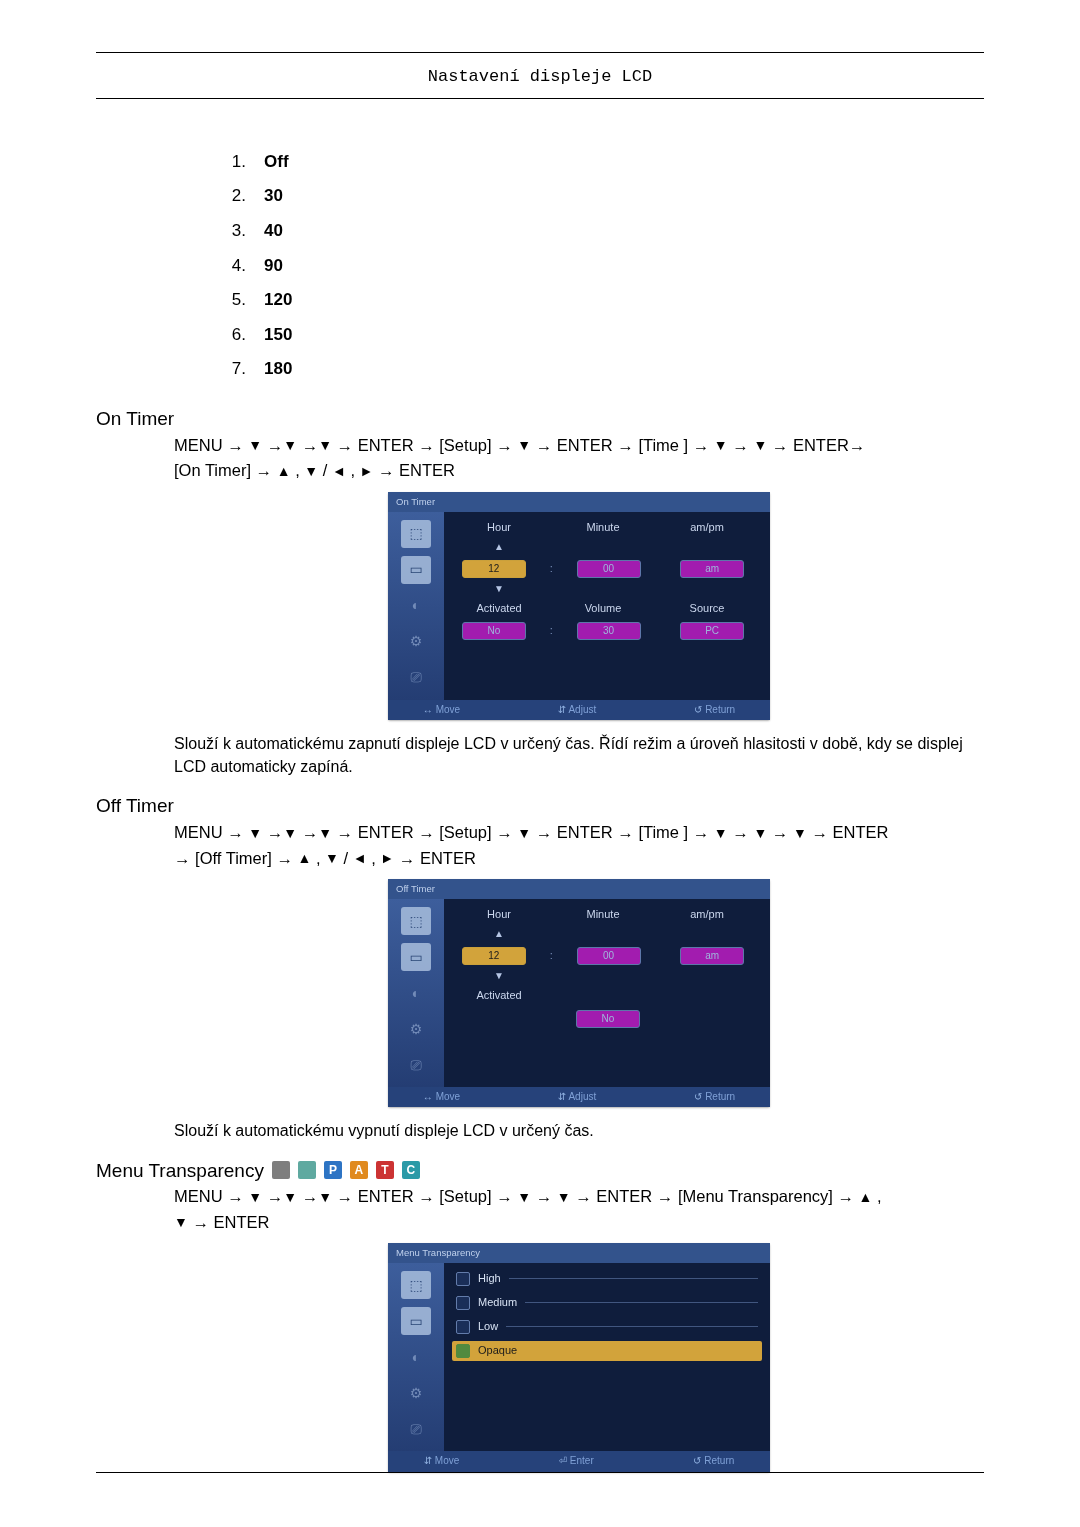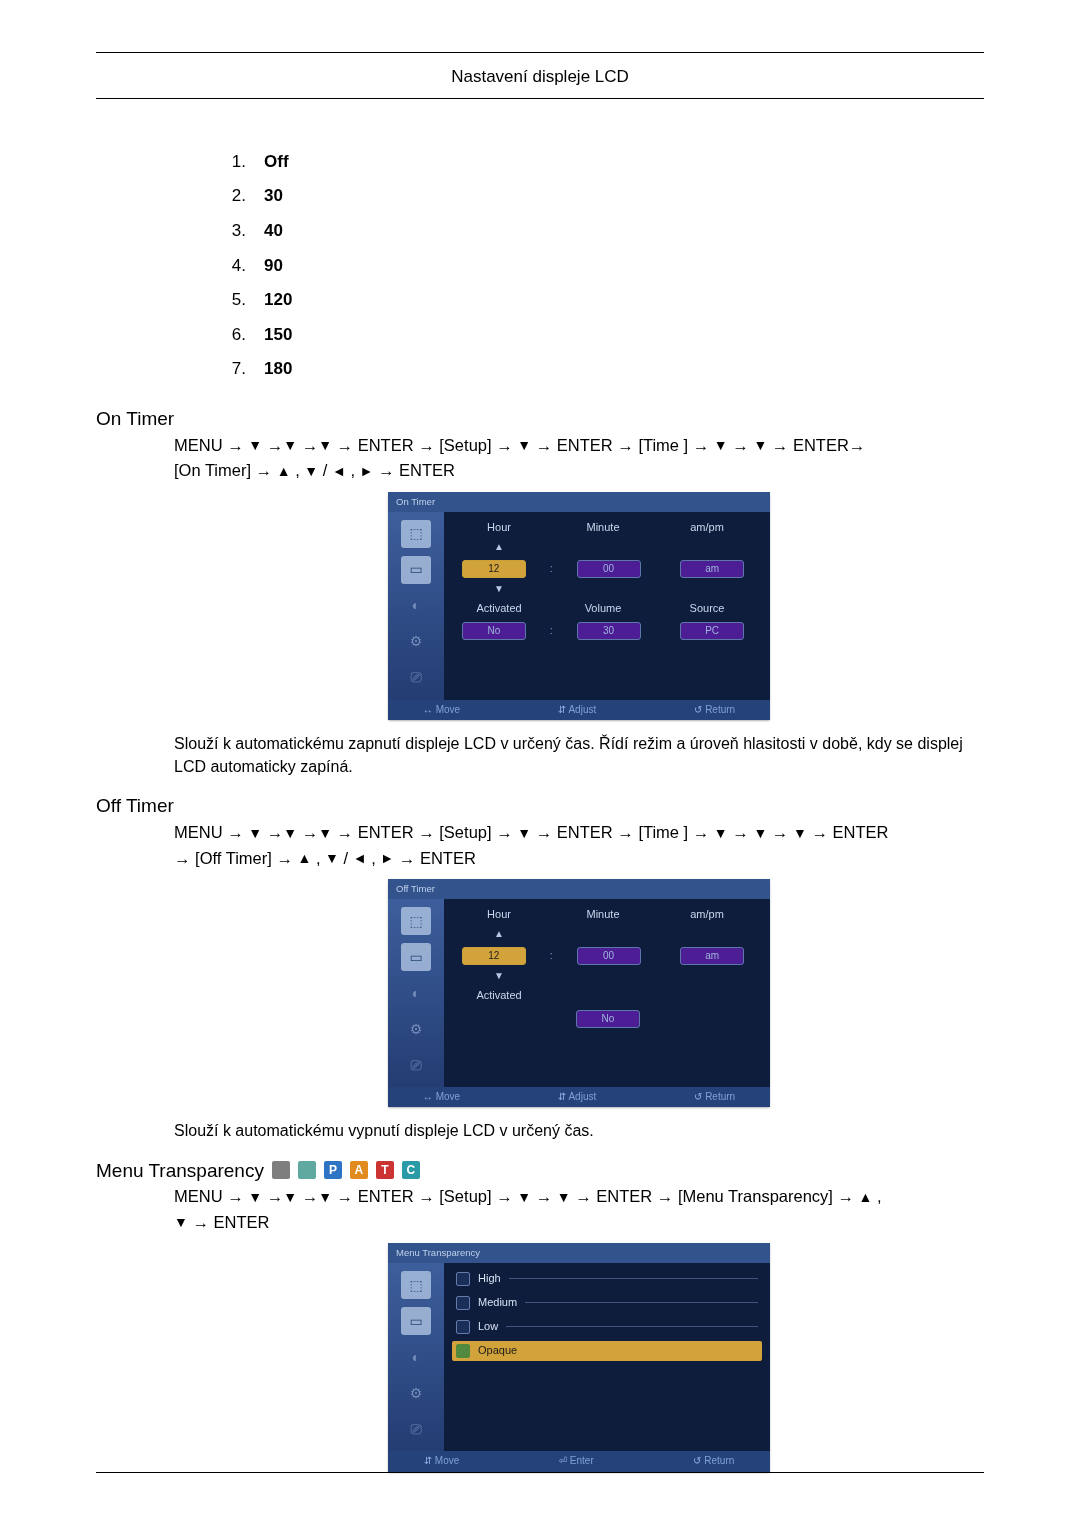--- a/index.html
+++ b/index.html
@@ -22,20 +22,21 @@
   }
   hr.rule {
     border: none;
     border-top: 1px solid #000;
     margin: 0;
   }
   .page-header {
     text-align: center;
     font-size: 17px;
     padding: 12px 0 8px 0;
+    font-family: Liberation Mono, monospace;
   }
   .content-top-gap { height: 28px; }
 
   .num-list {
     margin: 18px 0 18px 128px;
   }
   .num-list .row {
     display: flex;
     gap: 18px;
     padding: 5px 0;
@@ -124,21 +125,21 @@
   .osd-label{
     text-align:center;font-size:11px;color:#cbd7ee;
   }
   .osd-arrow{
     text-align:center;font-size:10px;color:#b6c6e5;
   }
   .osd-val{
     display:inline-flex;align-items:center;justify-content:center;
     width:62px;height:16px;
     border:1px solid #5d77a9;border-radius:3px;
-    background:#4c1d95;color:#9fb6db;font-size:10px;
+    background:#a21caf;color:#9fb6db;font-size:10px;
     margin:0 auto;
   }
   .osd-val.sel{
     background:#d2a33b;color:#1b1b1b;border-color:#caa03b;
   }
   .osd-colon{color:#7c92bc;font-size:11px;text-align:center;}
   .osd-row3{
     display:flex;gap:8px;justify-content:center;align-items:center;
     margin-bottom:4px;
   }

